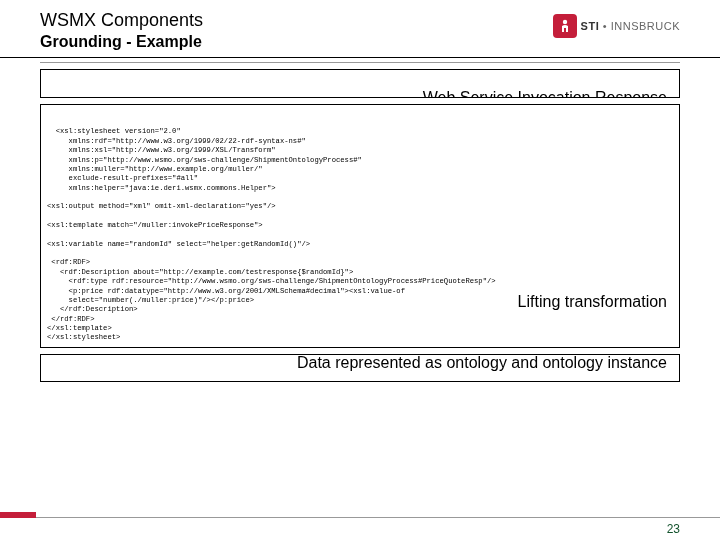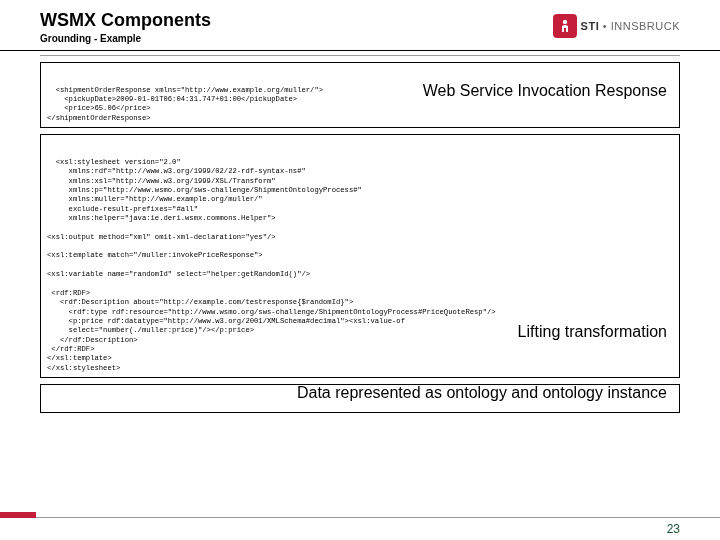--- a/index.html
+++ b/index.html
@@ -12,22 +12,22 @@
     overflow: hidden;
   }
   .header {
     padding: 10px 40px 6px 40px;
     border-bottom: 1.5px solid #000;
     display: flex;
     justify-content: space-between;
     align-items: flex-start;
   }
   .title-block { flex: 1; }
-  .title { font-size: 18px; font-weight: bold; color: #000; }
-  .subtitle { font-size: 10px; font-weight: bold; color: #000; margin-top: 2px; }
+  .title { font-size: 18px; font-weight: normal; color: #000; }
+  .subtitle { font-size: 16px; font-weight: bold; color: #000; margin-top: 2px; }
   .logo-area { display: flex; align-items: center; gap: 4px; margin-top: 4px; }
   .logo-square {
     width: 24px; height: 24px;
     background: #c41e3a;
     border-radius: 4px;
     display: flex; align-items: center; justify-content: center;
   }
   .logo-text { font-size: 11px; color: #666; letter-spacing: 0.5px; }
   .logo-text .sti { font-weight: bold; color: #333; }
   .thin-line { border-bottom: 0.5px solid #999; margin: 4px 40px 0 40px; }
@@ -90,24 +90,20 @@
     </div>
     <div class="logo-text">
       <span class="sti">STI</span><span> • </span><span>INNSBRUCK</span>
     </div>
   </div>
 </div>
 <div class="thin-line"></div>
 
 <div class="block">
   <div class="annotation ann1">Web Service Invocation Response</div>
-  <span>&lt;shipmentOrderResponse xmlns="http://www.example.org/muller/"&gt;
-    &lt;pickupDate&gt;2009-01-01T06:04:31.747+01:00&lt;/pickupDate&gt;
-    &lt;price&gt;65.06&lt;/price&gt;
-&lt;/shipmentOrderResponse&gt;</span>
 </div>
 
 <div class="block">
   <div class="annotation ann2">Lifting transformation</div>
   <span>&lt;xsl:stylesheet version="2.0"
      xmlns:rdf="http://www.w3.org/1999/02/22-rdf-syntax-ns#"
      xmlns:xsl="http://www.w3.org/1999/XSL/Transform"
      xmlns:p="http://www.wsmo.org/sws-challenge/ShipmentOntologyProcess#"
      xmlns:muller="http://www.example.org/muller/"
      exclude-result-prefixes="#all"

